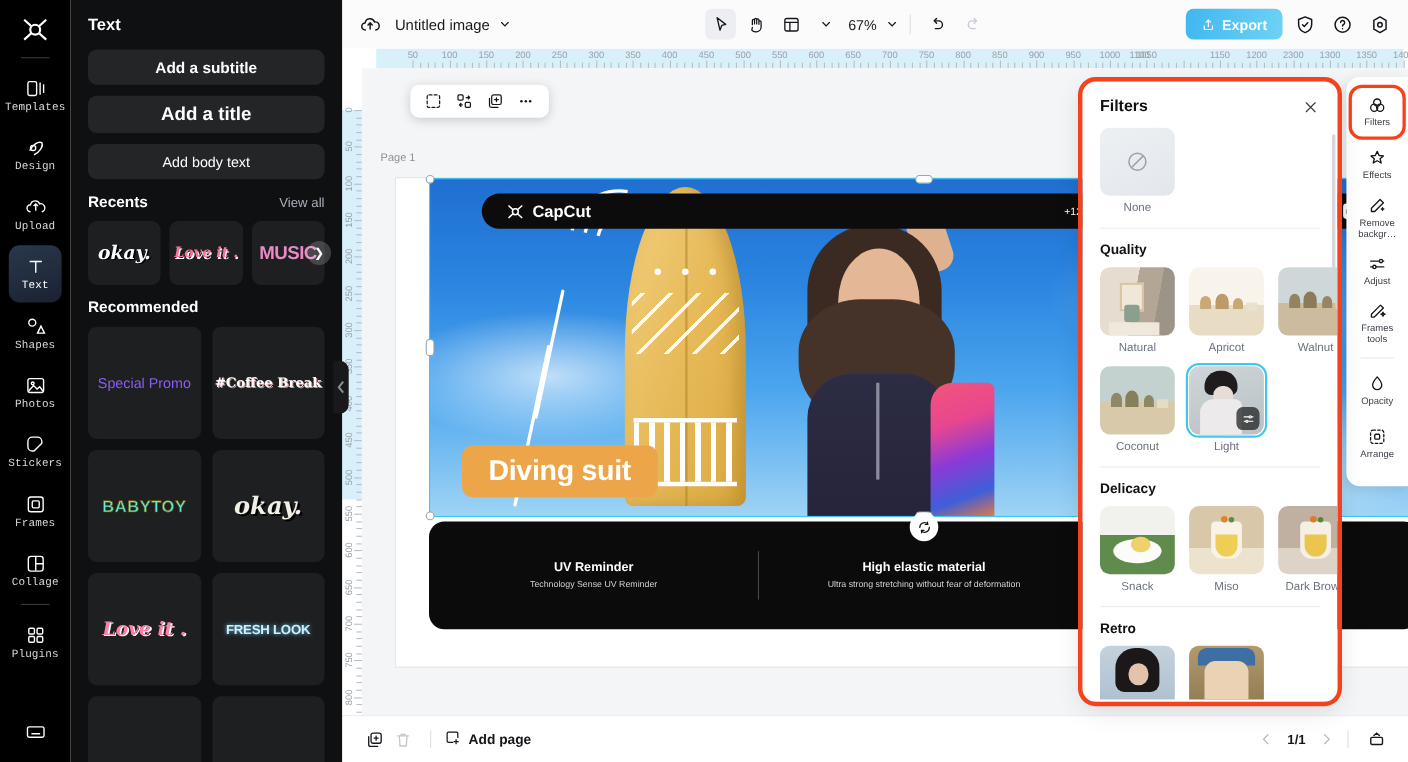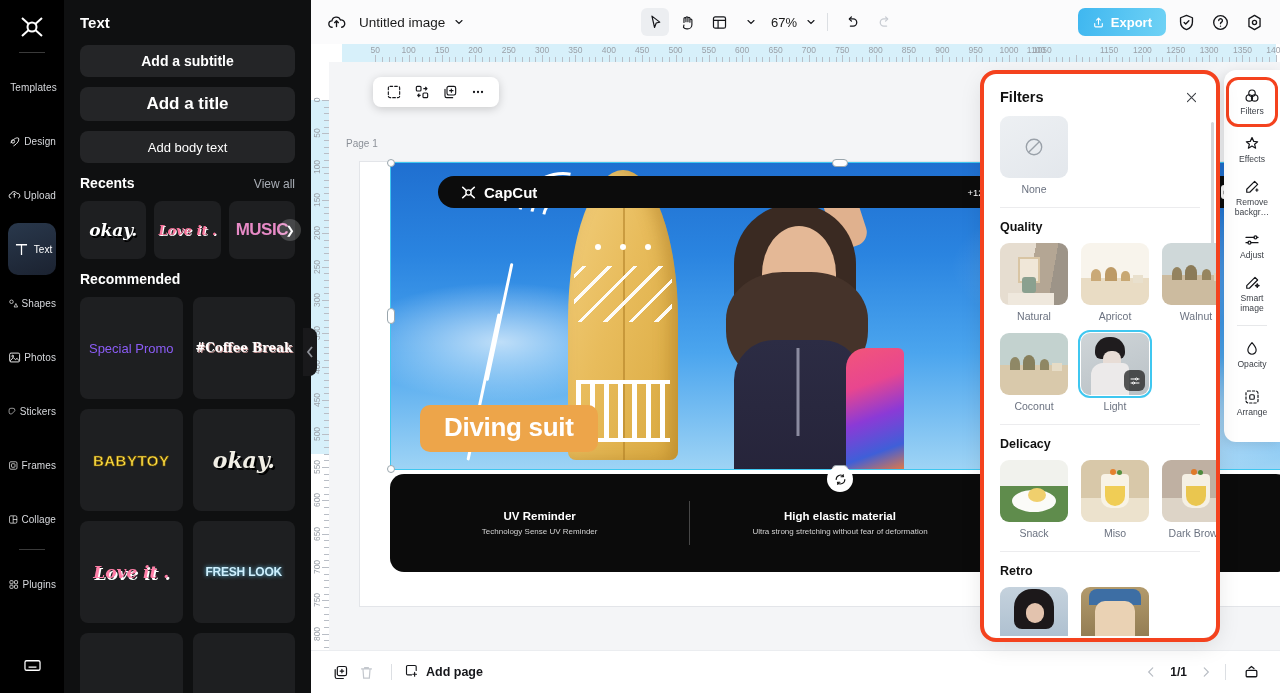--- a/index.html
+++ b/index.html
@@ -17,22 +17,22 @@
     width: 64px; height: 693px;
     background: #000000;
     display: flex; flex-direction: column; align-items: center;
     padding-top: 8px;
     z-index: 30;
   }
   .rail-logo { width: 40px; height: 38px; display:flex; align-items:center; justify-content:center; margin-bottom: 4px;}
   .rail-sep { width: 26px; height: 1px; background: #3a3a3a; margin: 2px 0 8px; }
   .rail-item {
     width: 48px; height: 52px; border-radius: 10px;
-    display: flex; flex-direction: row; align-items: center; justify-content: center;
-    gap: 3px; margin-bottom: 2px; cursor: pointer;
+    display: flex; flex-direction: column; align-items: center; justify-content: center;
+    gap: 3px; margin-bottom: 2px; cursor: pointer; font-family: Liberation Mono, monospace;
   }
   .rail-item.active { background: linear-gradient(160deg,#29384c,#1b2230); }
   .rail-item svg { stroke: #fff; fill: none; stroke-width: 1.6; }
   .rail-label { font-size: 10px; color: #d7d9dd; letter-spacing: .1px; line-height: 11px;}
   .rail-item.active .rail-label { color:#fff; }
 
   
   .panel {
     position: absolute; left: 64px; top: 0;
     width: 247px; height: 693px;
@@ -66,21 +66,21 @@
   .rec-okay { font-family:"DejaVu Serif", serif; font-style:italic; font-weight:700; font-size:17px; color:#fff; text-shadow: 1.5px 1.5px 0 #000; }
   .rec-love { font-family:"DejaVu Serif", serif; font-style:italic; font-weight:700; font-size:13px; color:#f9749c; text-shadow: 1px 1px 0 #fff; }
   .rec-music { font-family:"Liberation Sans", sans-serif; font-weight:700; font-size:17px; color:#e78ac6; letter-spacing:-.5px; }
   .grid2 { display:grid; grid-template-columns: 1fr 1fr; gap: 10px; }
   .g-card {
     height: 102px; border-radius: 8px; background: #1e1f21;
     display:flex; align-items:center; justify-content:center; overflow:hidden; cursor:pointer;
   }
   .gc-promo  { color:#8b5cf6; font-size:13px; font-weight:400; }
   .gc-coffee { color:#fff; font-family:"DejaVu Serif", serif; font-weight:700; font-size:12px; text-shadow:1px 1px 0 #c99; }
-  .gc-baby   { color:#fde047; font-family:"Liberation Sans", sans-serif; font-weight:700; font-size:15px; letter-spacing:.5px; -webkit-text-stroke:.6px #6b4c00;}
+  .gc-baby   { color:#5eead4; font-family:"Liberation Sans", sans-serif; font-weight:700; font-size:15px; letter-spacing:.5px; -webkit-text-stroke:.6px #6b4c00;}
   .gc-okay   { color:#f2efe6; font-family:"DejaVu Serif", serif; font-style:italic; font-weight:700; font-size:22px; text-shadow:2px 2px 0 #000;}
   .gc-love   { color:#ff7fa8; font-family:"DejaVu Serif", serif; font-style:italic; font-weight:700; font-size:17px; text-shadow:1.5px 1.5px 0 #fff;}
   .gc-fresh  { color:#cdeffd; font-family:"Liberation Sans", sans-serif; font-weight:700; font-size:12px; letter-spacing:-.2px; text-shadow:0 0 4px #69c8ef;}
 
   
   .collapse-handle {
     position:absolute; left: 303px; top: 328px; width: 14px; height: 48px;
     background:#19191b; border-radius: 0 8px 8px 0; z-index: 31;
     display:flex; align-items:center; justify-content:center; cursor:pointer;
   }
@@ -660,21 +660,21 @@
       <div class="rt-tick" style="left: 804.72px;"></div>
       <div class="rt-tick" style="left: 811.39px;"></div>
       <div class="rt-tick" style="left: 818.06px;"></div>
       <div class="rt-tick" style="left: 824.73px;"></div>
       <div class="rt-num" style="left: 831.4px;">1200</div>
       <div class="rt-tick maj" style="left: 831.4px;"></div>
       <div class="rt-tick" style="left: 838.07px;"></div>
       <div class="rt-tick" style="left: 844.74px;"></div>
       <div class="rt-tick" style="left: 851.41px;"></div>
       <div class="rt-tick" style="left: 858.08px;"></div>
-      <div class="rt-num" style="left: 864.75px;">1250</div>
+      <div class="rt-num" style="left: 864.75px;">2300</div>
       <div class="rt-tick maj" style="left: 864.75px;"></div>
       <div class="rt-tick" style="left: 871.42px;"></div>
       <div class="rt-tick" style="left: 878.09px;"></div>
       <div class="rt-tick" style="left: 884.76px;"></div>
       <div class="rt-tick" style="left: 891.43px;"></div>
       <div class="rt-num" style="left: 898.1px;">1300</div>
       <div class="rt-tick maj" style="left: 898.1px;"></div>
       <div class="rt-tick" style="left: 904.77px;"></div>
       <div class="rt-tick" style="left: 911.44px;"></div>
       <div class="rt-tick" style="left: 918.11px;"></div>
@@ -959,21 +959,21 @@
           <circle cx="16.6" cy="8.5" r="2"></circle>
           <circle cx="8.6" cy="15.5" r="2"></circle>
         </svg>
       <span class="rt-label">Adjust</span>
     </div>
     <div class="rt-item">
       <svg width="18" height="18" viewBox="0 0 24 24" fill="none" stroke="#15161a" stroke-width="1.6" stroke-linecap="round" stroke-linejoin="round">
           <path d="M16 4.5l3.5 3.5L8.5 19H5v-3.5z"></path>
           <path d="M19 13l.7 1.8 1.8.7-1.8.7-.7 1.8-.7-1.8-1.8-.7 1.8-.7z"></path>
         </svg>
-      <span class="rt-label">Smart image</span>
+      <span class="rt-label">Frames tools</span>
     </div>
     <div class="rt-sep"></div>
     <div class="rt-item">
       <svg width="18" height="18" viewBox="0 0 24 24" fill="none" stroke="#15161a" stroke-width="1.6" stroke-linejoin="round">
           <path d="M12 3.5s5.5 6.2 5.5 9.8A5.5 5.5 0 0112 19a5.5 5.5 0 01-5.5-5.7c0-3.6 5.5-9.8 5.5-9.8z"></path>
         </svg>
       <span class="rt-label">Opacity</span>
     </div>
     <div class="rt-item">
       <svg width="18" height="18" viewBox="0 0 24 24" fill="none" stroke="#15161a" stroke-width="1.6" stroke-linecap="round" stroke-dasharray="3 2.6">

